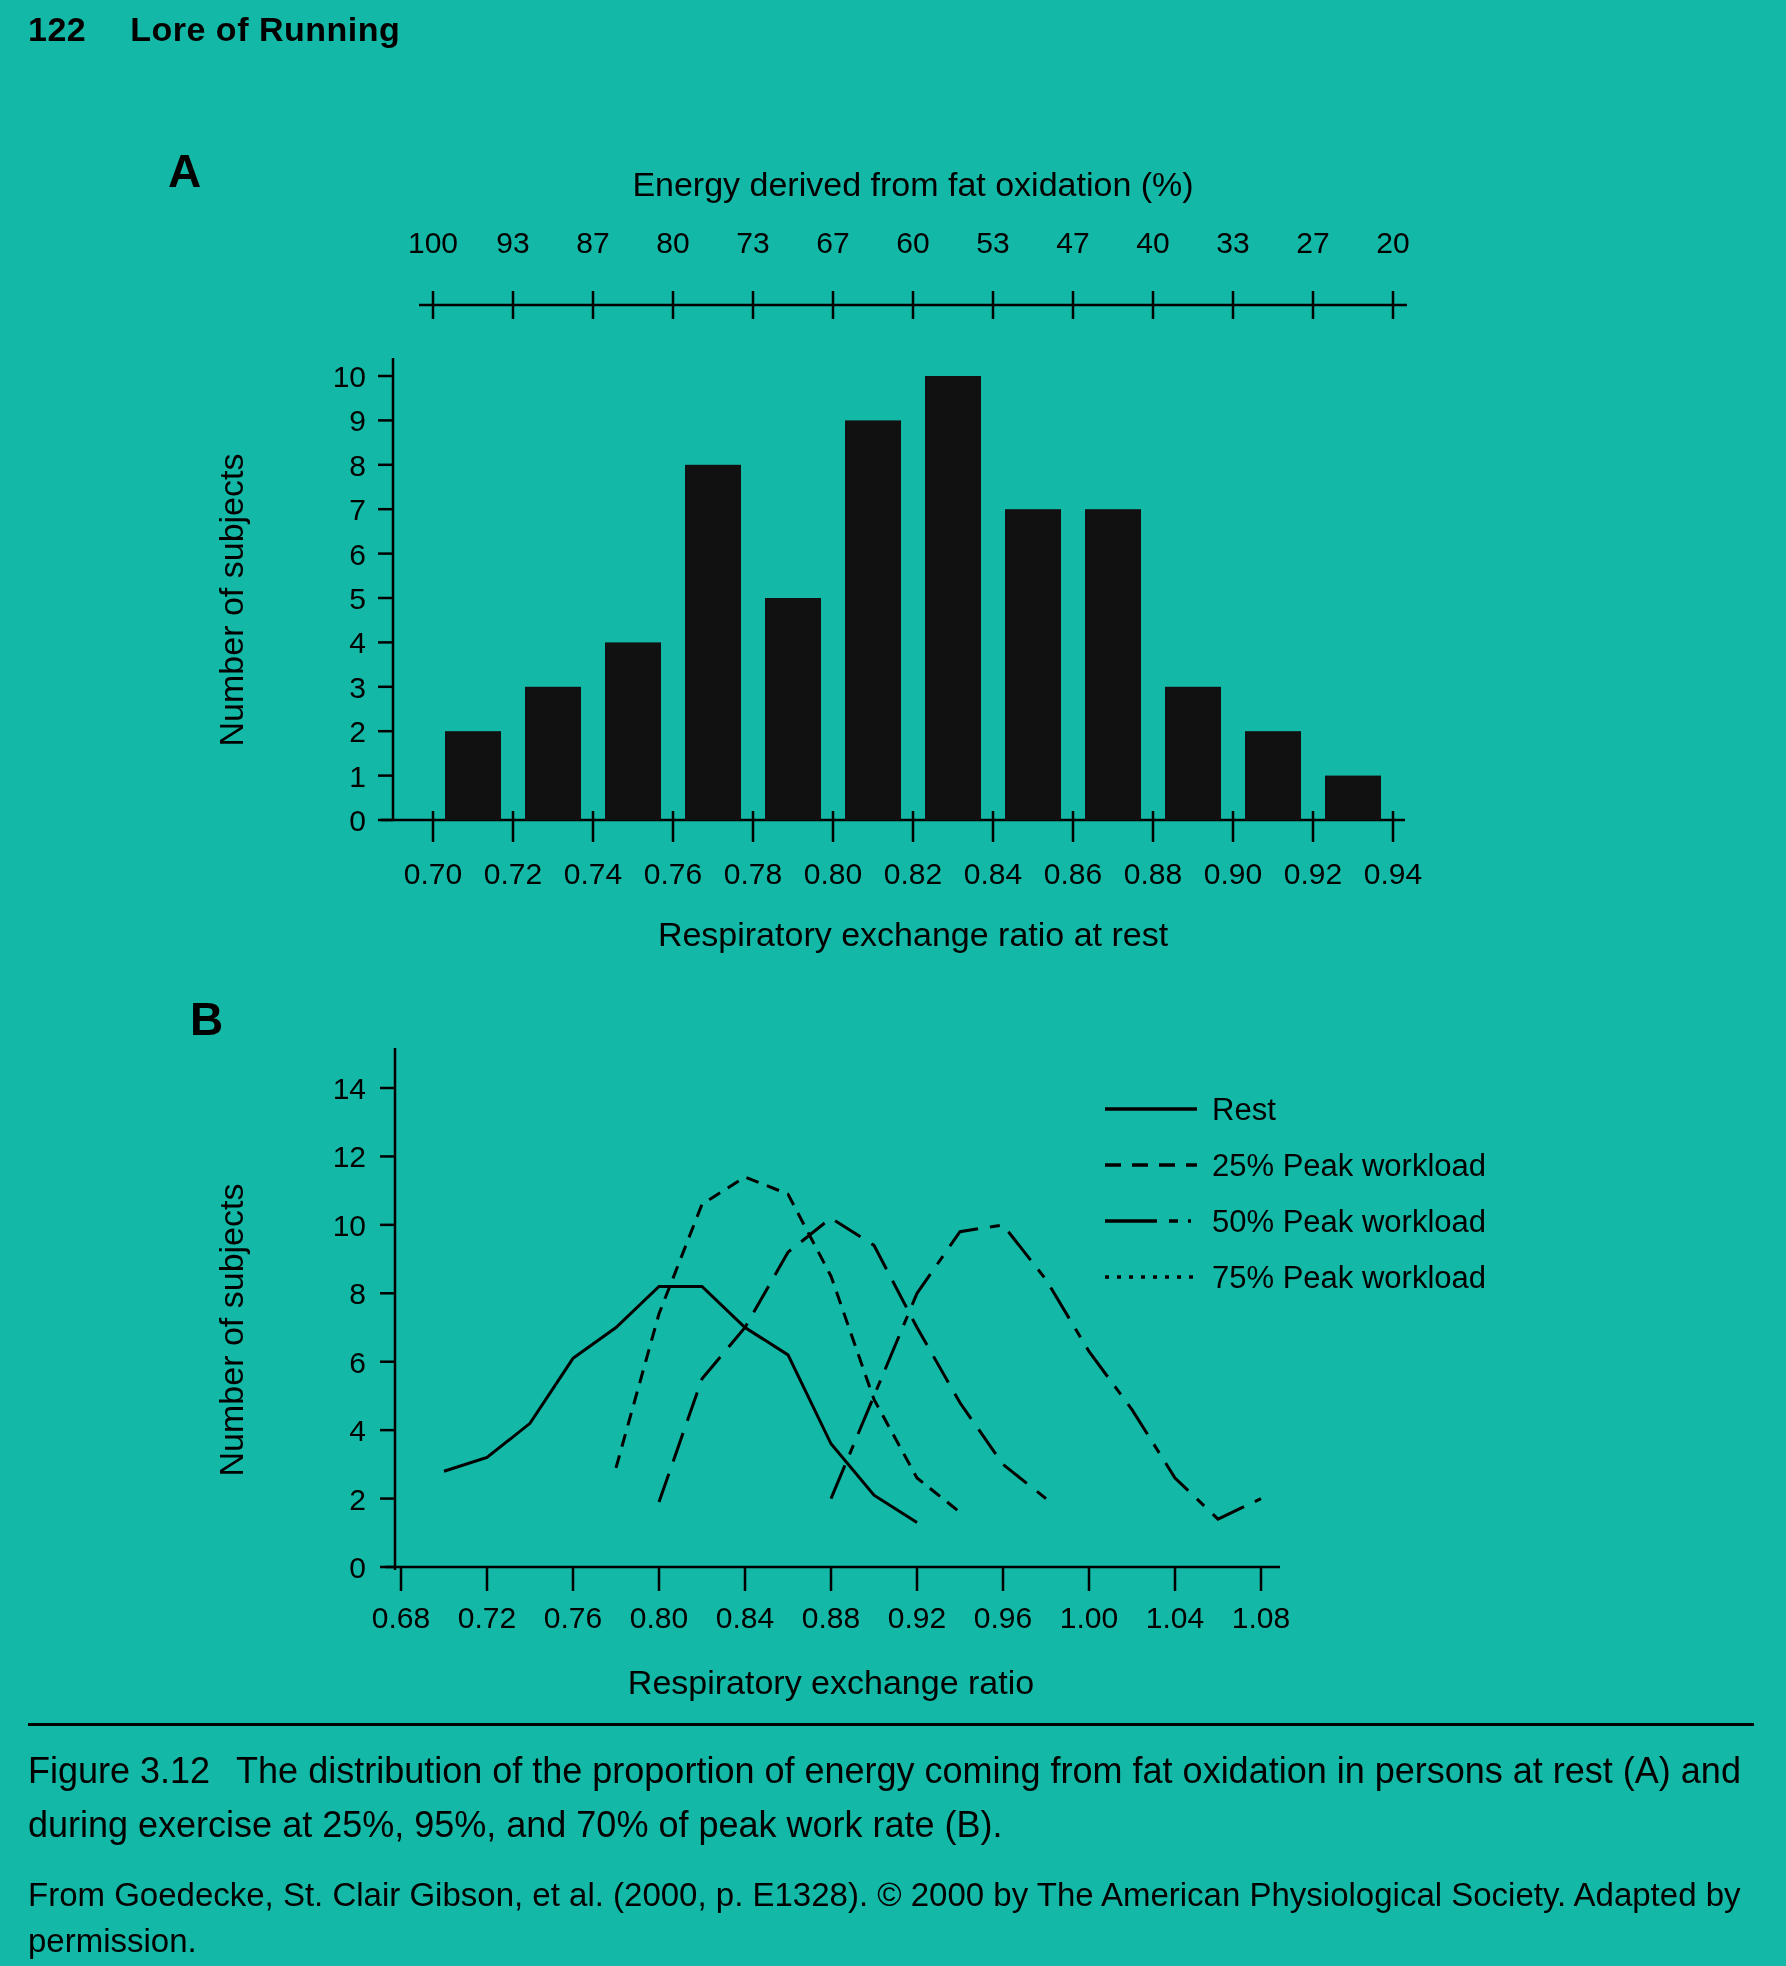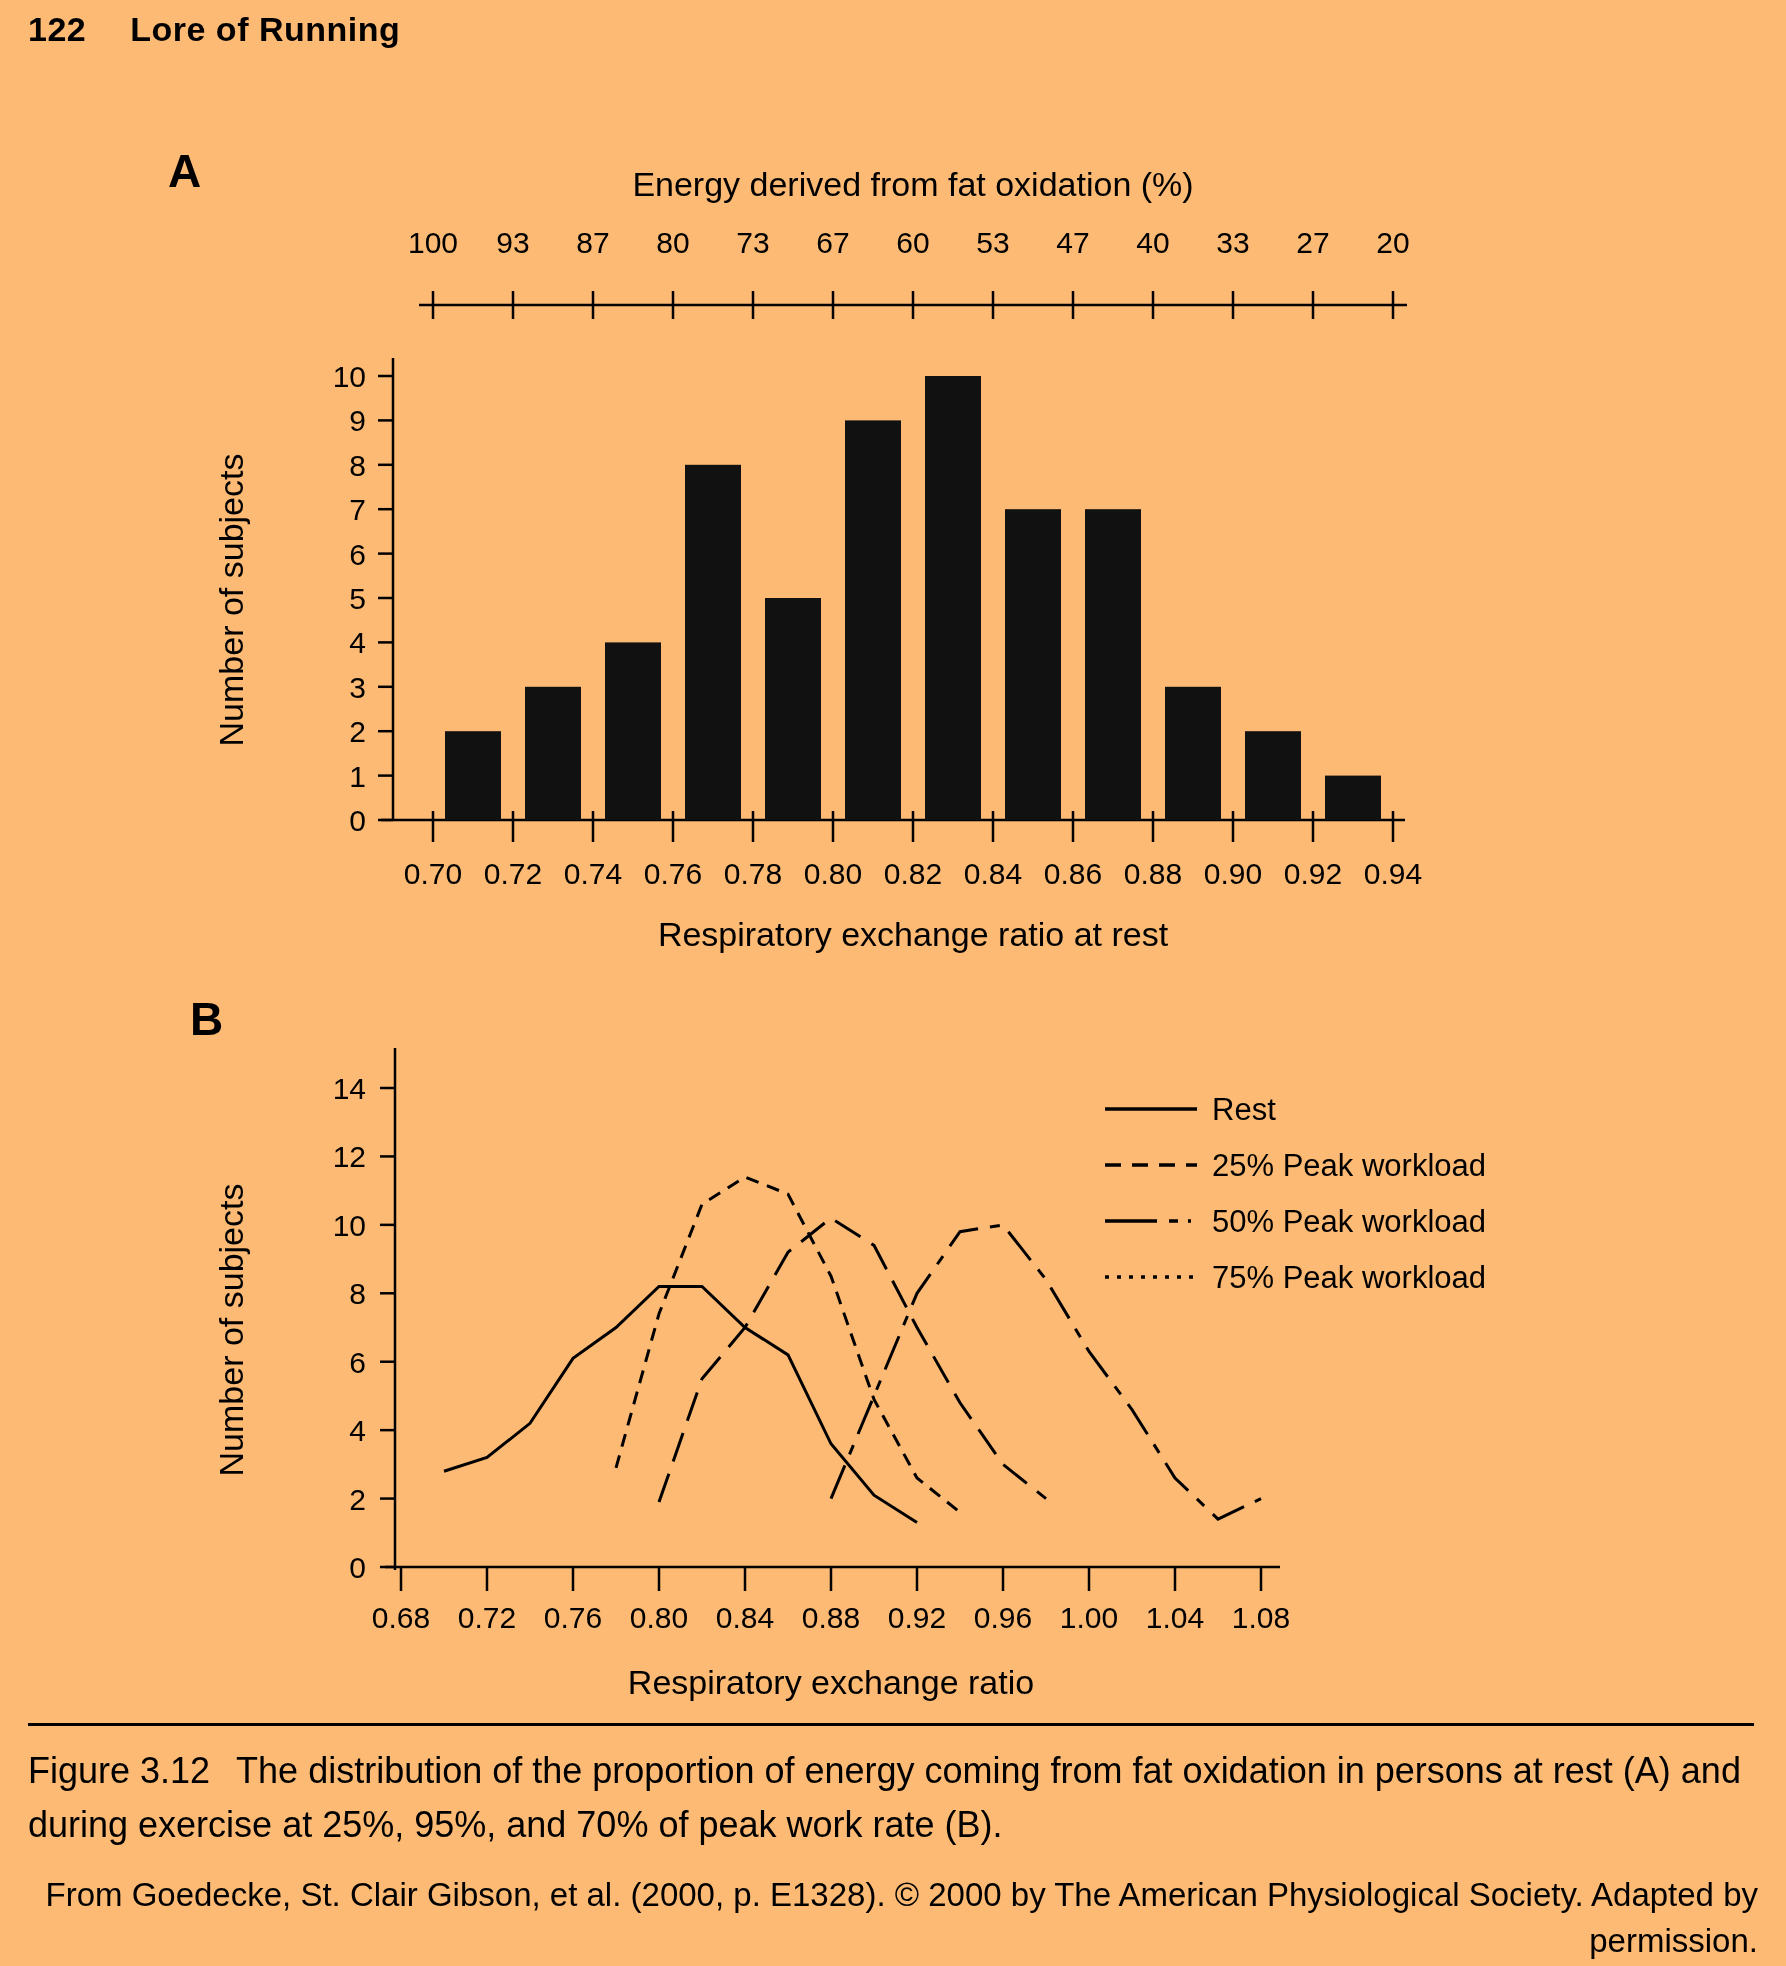--- a/index.html
+++ b/index.html
@@ -1,19 +1,19 @@
 <!DOCTYPE html>
 <html><head>
 <meta charset="utf-8">
 <style>
   html,body{margin:0;padding:0;background:#e8e8e8;}
   .page{
     position:relative;
     width:1786px;height:1966px;
-    background:#fdba74;
+    background:#14b8a6;
     font-family:"Liberation Sans", sans-serif;
     color:#000;
     overflow:hidden;
   }
   .header{
     position:absolute;left:28px;top:10px;
     font-size:34px;font-weight:bold;letter-spacing:0.5px;
   }
   .header .page-num{margin-right:44px;}
   .panel-label{
@@ -34,21 +34,21 @@
     position:absolute;left:28px;top:1723px;width:1726px;
     border:none;border-top:3px solid #000;margin:0;
   }
   .caption{
     position:absolute;left:28px;top:1744px;width:1730px;
     font-size:36px;line-height:1.5;margin:0;
   }
   .caption b{font-weight:normal;margin-right:26px;}
   .caption-source{
     position:absolute;left:28px;top:1872px;width:1730px;
-    font-size:33px;line-height:1.4;margin:0;text-align:right;
+    font-size:33px;line-height:1.4;margin:0;
   }
 </style>
 </head>
 <body>
 
 <div class="page">
 
   <div class="header">
     <span class="page-num">122</span><span>Lore of Running</span>
   </div>

